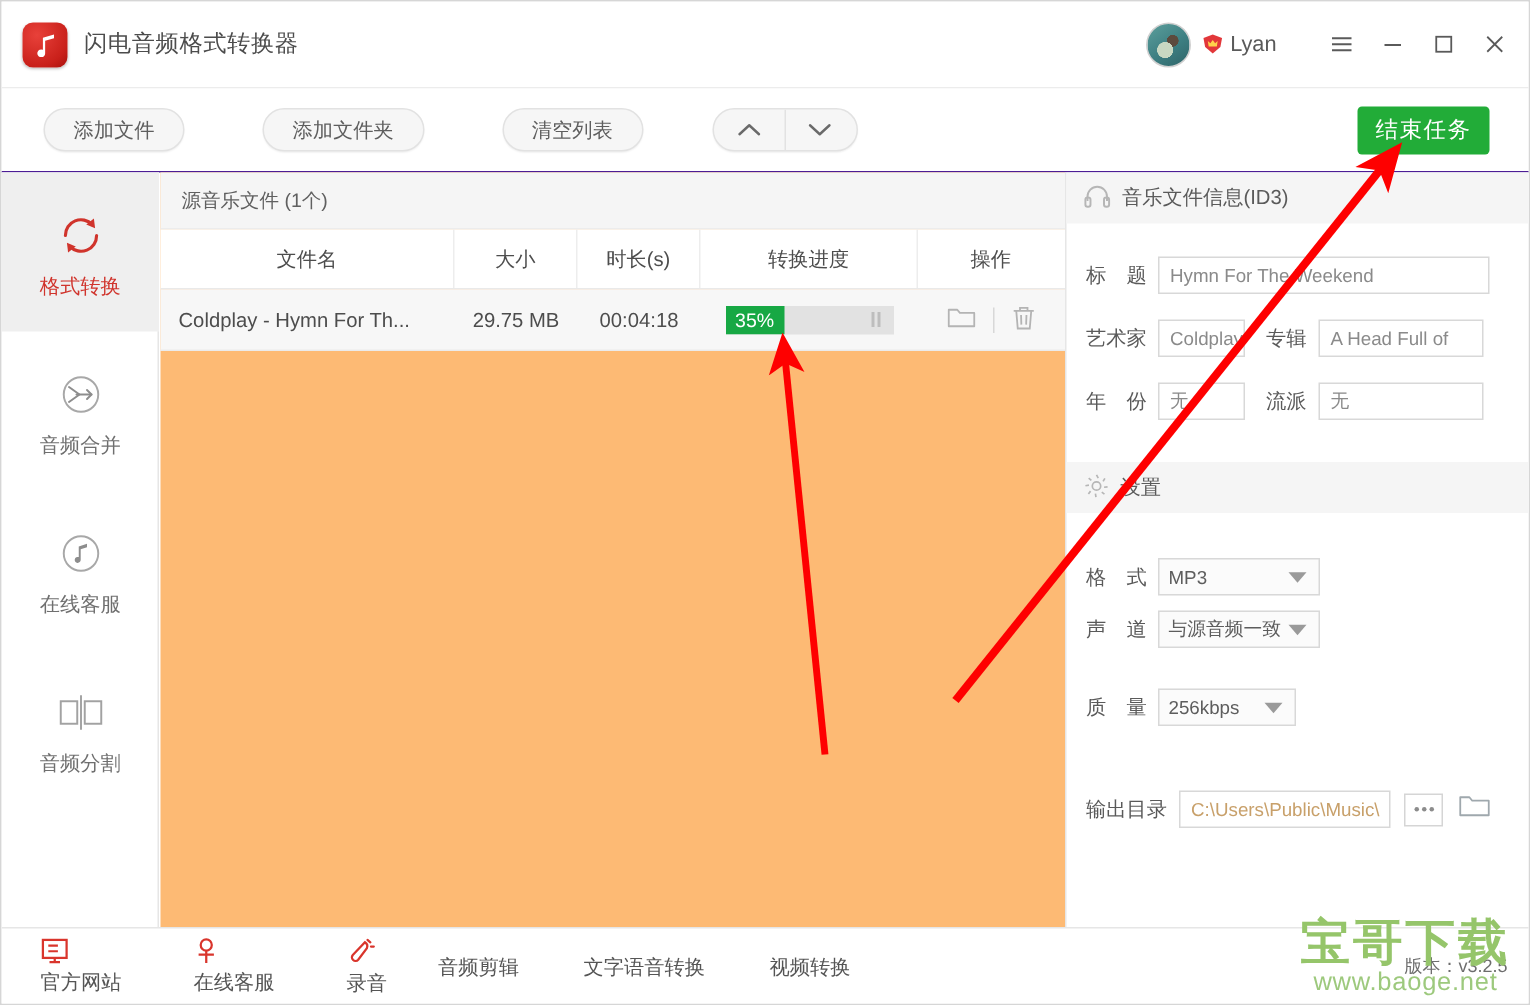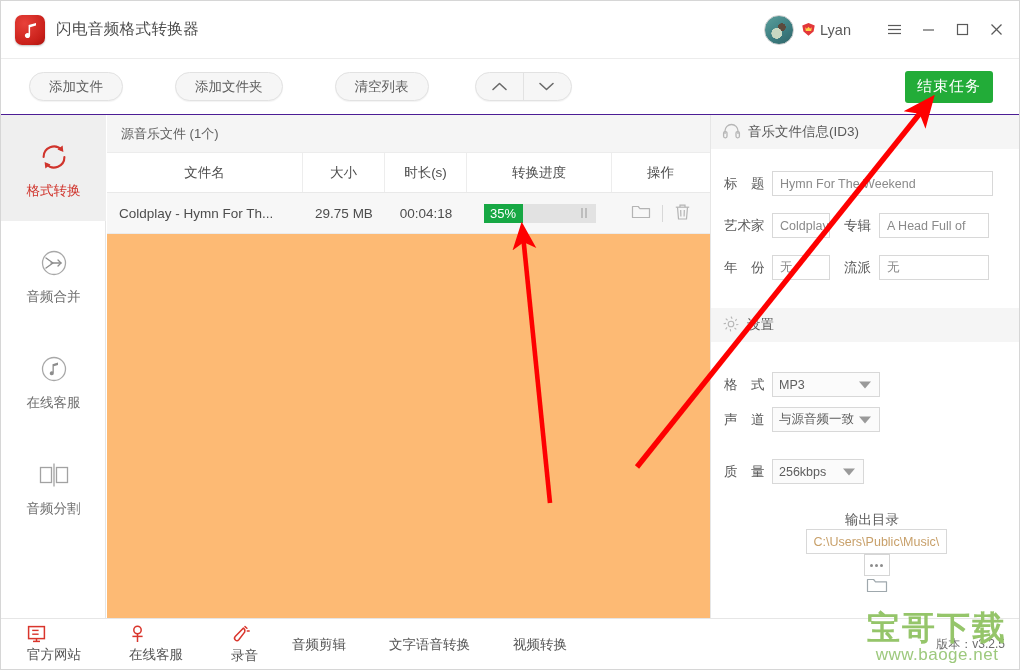--- a/index.html
+++ b/index.html
@@ -456,21 +456,21 @@
     </div>
 
     <div class="field-row" style="margin-top:27px;">
       <span class="flabel lbl-w">质　量</span>
       <span class="sel" style="width:92px;">
         <span>256kbps</span>
         <span class="caret"></span>
       </span>
     </div>
 
-    <div class="field-row" style="margin-top:27px;flex-direction:column;">
+    <div class="field-row" style="margin-top:43px;">
       <span class="flabel">输出目录</span>
       <span class="inp" style="width:141px;margin-left:8px;color:#c8a06a;">C:\Users\Public\Music\</span>
       <span class="mini-btn" style="margin-left:9px;">
         <i></i>
           <i></i>
           <i></i>
       </span>
       <span style="margin-left:10px;">
         <svg width="22" height="18" viewBox="0 0 22 18" aria-hidden="true">
           <path d="M1.5 15.5 L1.5 3.5 L7.6 3.5 L9.5 5.8 L20.5 5.8 L20.5 15.5 Z" fill="none" stroke="#9fa8ad" stroke-width="1.2" stroke-linejoin="round"></path>

